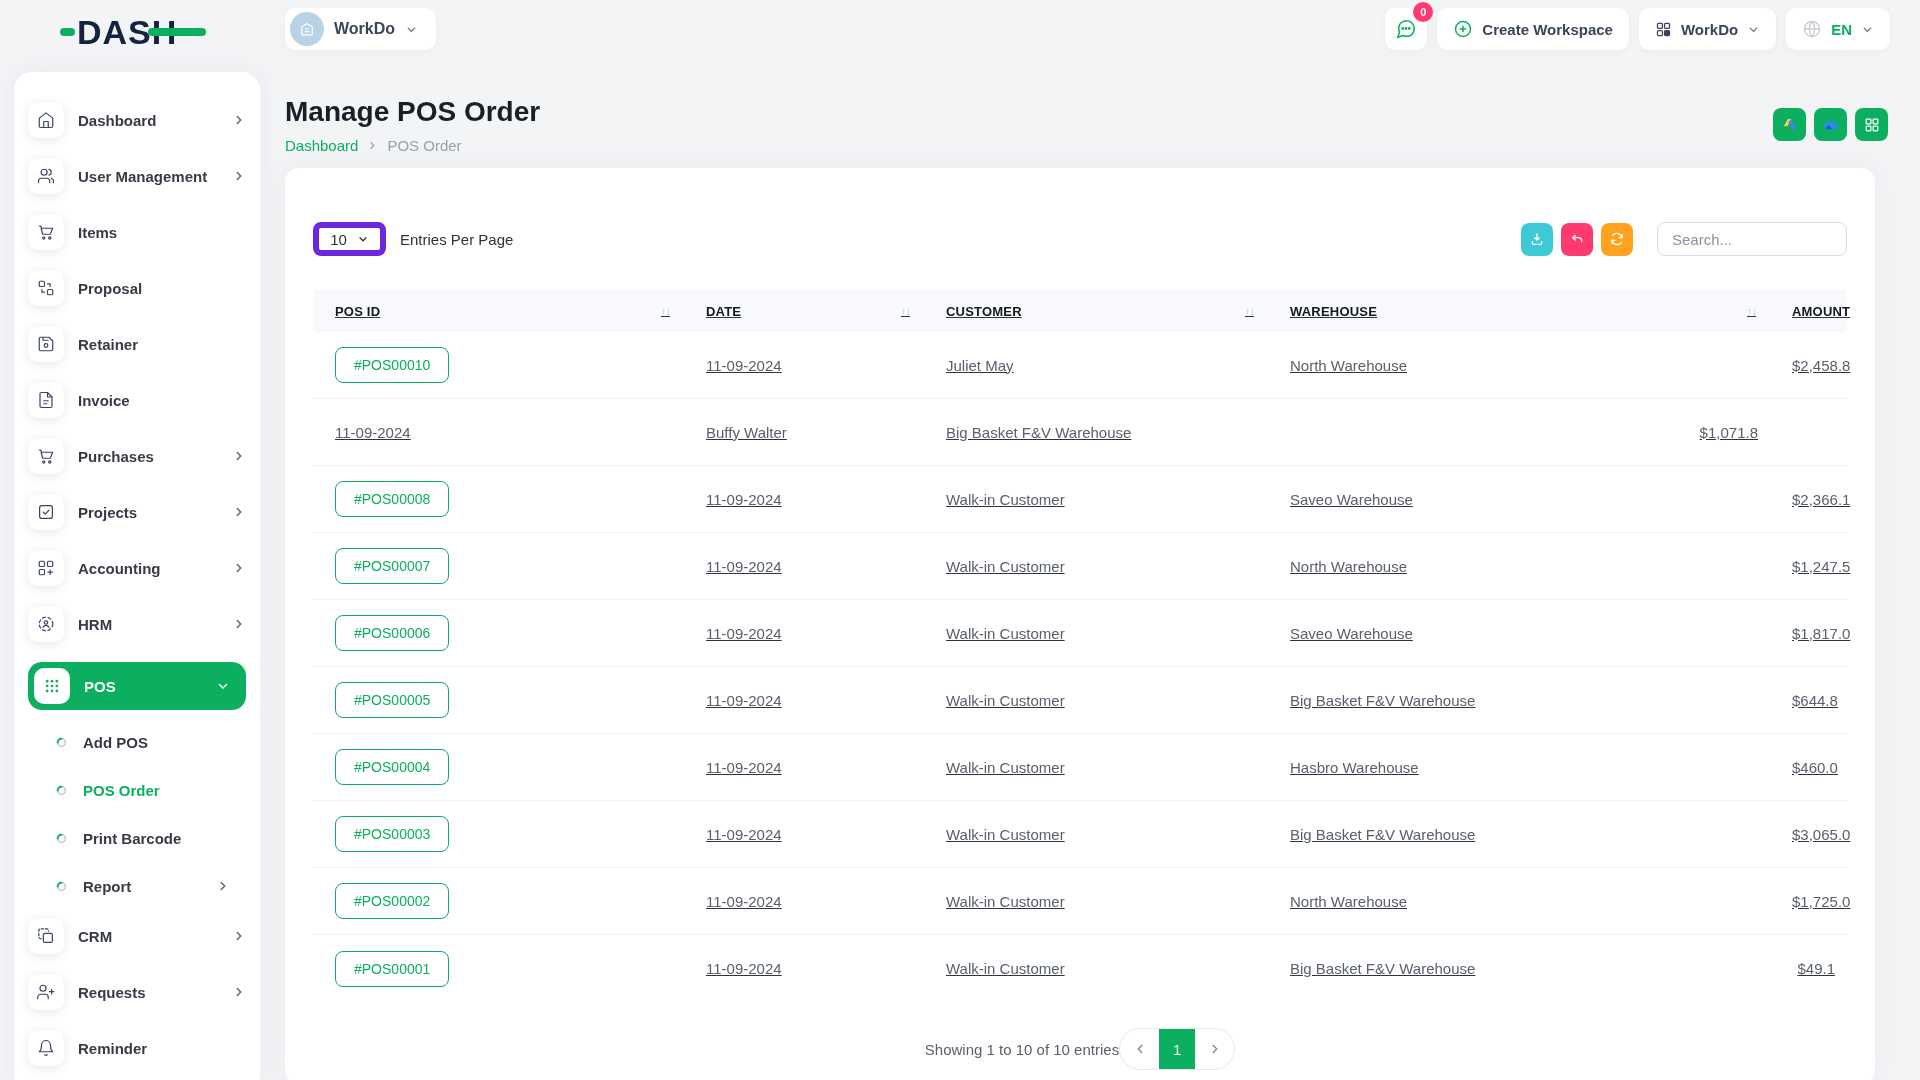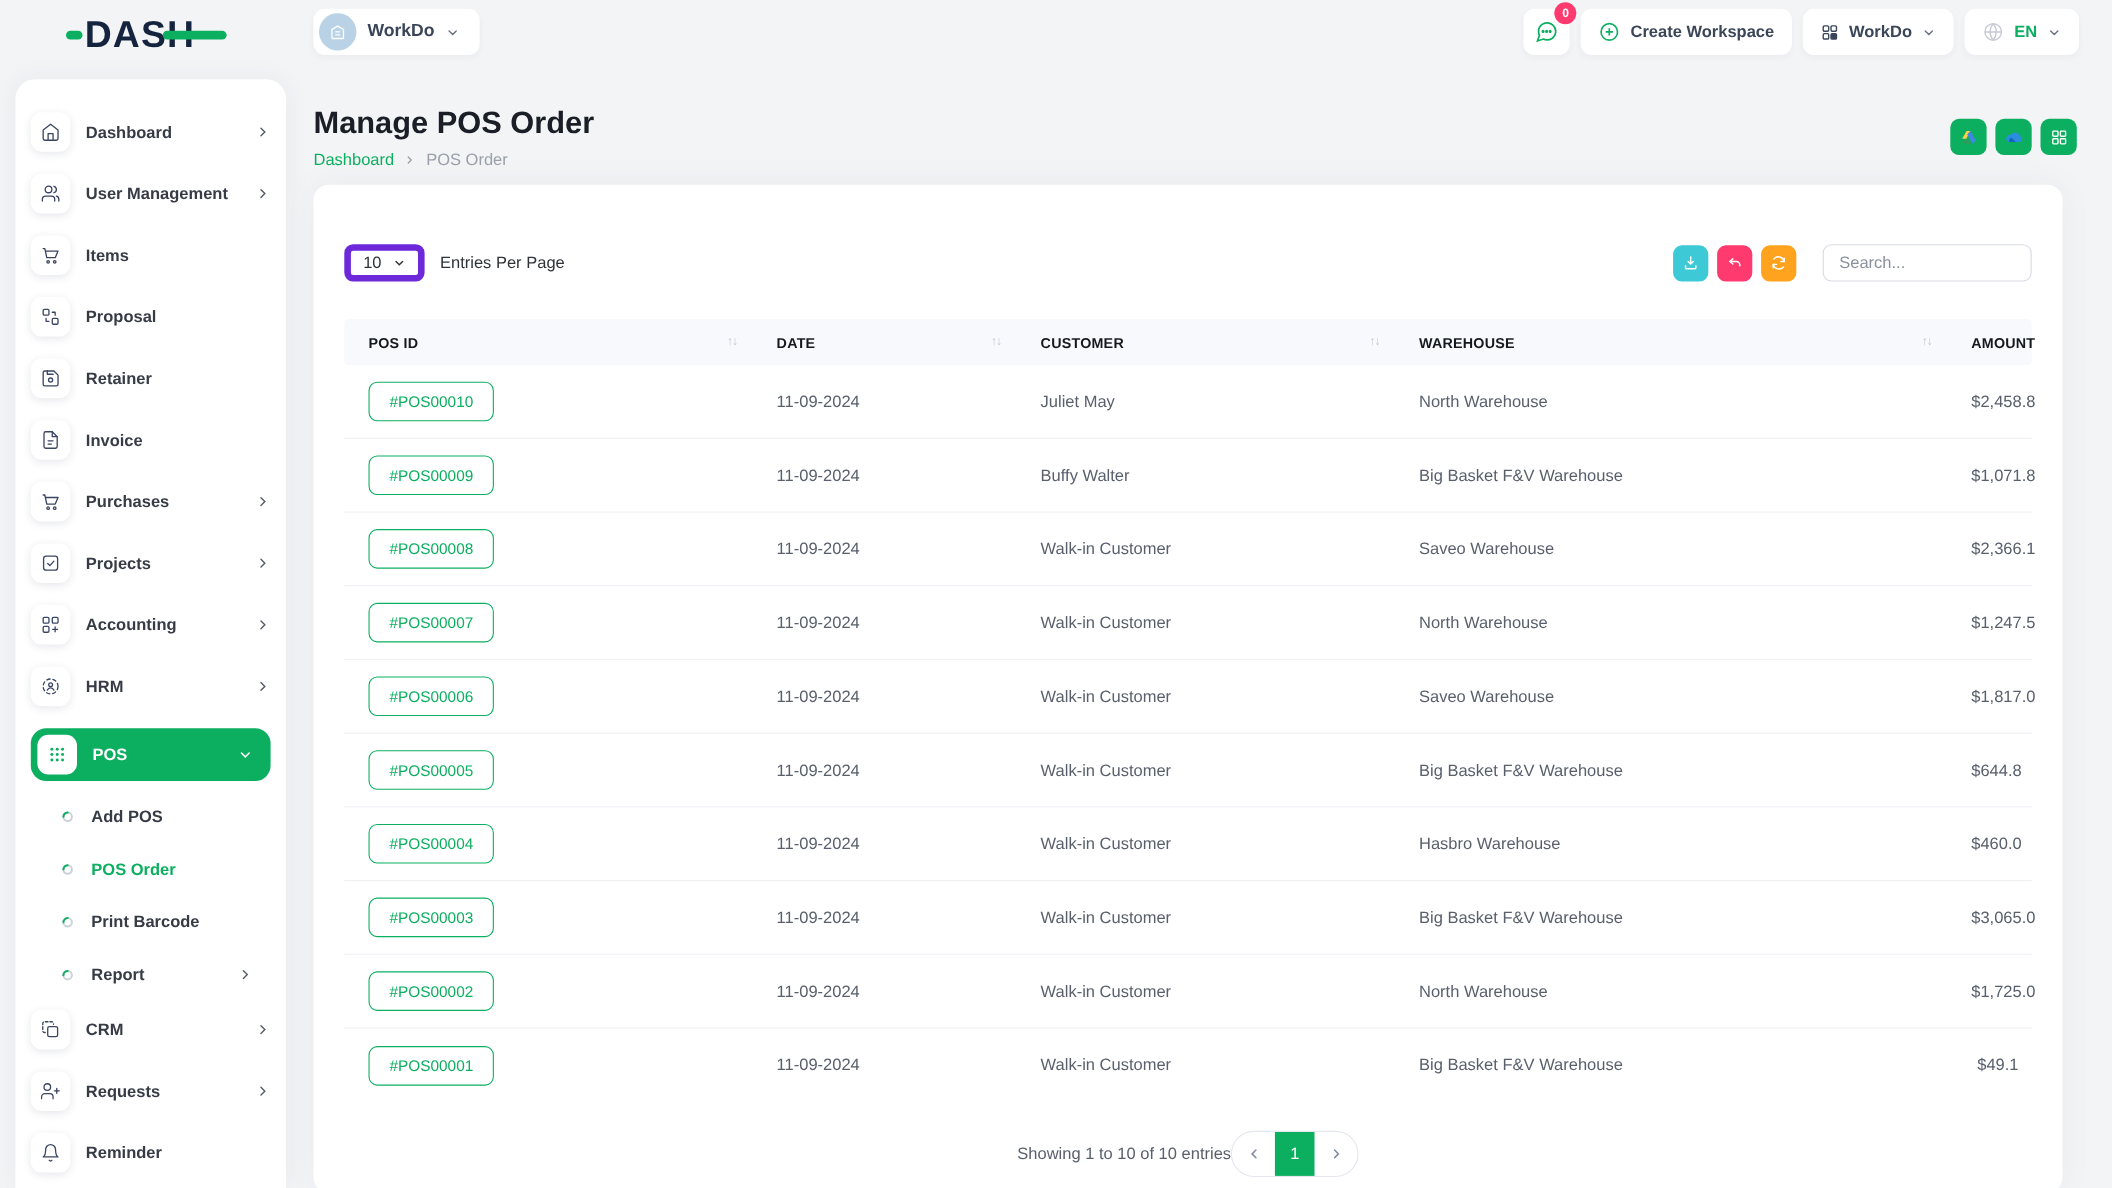--- a/index.html
+++ b/index.html
@@ -64,21 +64,21 @@
   .entries-select { width:73px; height:34px; border:6px solid #6d28d9; border-radius:8px; background:#fff;
     display:flex; align-items:center; justify-content:center; gap:10px; font-size:15px; color:#30343c; cursor:pointer; }
   .entries-label { margin-left:14px; font-size:15px; color:#2e3338; font-weight:400; }
   .toolbar-right { margin-left:auto; display:flex; align-items:center; gap:8px; }
   .act-btn { width:32px; height:33px; border-radius:8px; display:flex; align-items:center; justify-content:center; cursor:pointer; color:#fff; }
   .act-teal { background:#3EC9D6; } .act-pink { background:#FF3A6E; } .act-orange { background:#FFA21D; }
   .search-input { margin-left:16px; width:190px; height:34px; border:1px solid #d8dbe2; border-radius:8px;
     padding:0 14px; font-size:15px; color:#30343c; outline:none; background:#fff; }
   .search-input::placeholder { color:#8a909c; }
 
-  .grid-row { display:grid; grid-template-columns:371px 240px 344px 502px 1fr; align-items:center; }
+  .grid-row { display:grid; grid-template-columns:371px 240px 344px 502px 1fr; align-items:center;text-decoration:underline; }
   .thead { margin-top:34px; height:42px; background:#f8f9fc; border-radius:4px; }
   .th { display:flex; align-items:center; padding:0 14px 0 22px; font-size:13px; font-weight:700;
         color:#14181f; letter-spacing:.2px; cursor:pointer; }
   .sort { margin-left:auto; font-size:11px; letter-spacing:-1px; color:#c2c7d1; }
   .th.right { justify-content:flex-end; padding-right:12px; }
 
   .trow { height:67px; border-bottom:1px solid #eef0f4; }
   .trow:last-child { border-bottom:none; }
   .td { padding-left:22px; font-size:15px; color:#59606c; }
   .td.right { text-align:right; padding-right:12px; }
@@ -509,21 +509,20 @@
     <div id="table-body">
       <div class="grid-row trow">
         <div class="td"><span class="pos-badge">#POS00010</span></div>
         <div class="td">11-09-2024</div>
         <div class="td">Juliet May</div>
         <div class="td">North Warehouse</div>
         <div class="td right">$2,458.8</div>
       </div>
 
       <div class="grid-row trow">
-        <div class="td"><span class="pos-badge">#POS00009</span></div>
         <div class="td">11-09-2024</div>
         <div class="td">Buffy Walter</div>
         <div class="td">Big Basket F&amp;V Warehouse</div>
         <div class="td right">$1,071.8</div>
       </div>
 
       <div class="grid-row trow">
         <div class="td"><span class="pos-badge">#POS00008</span></div>
         <div class="td">11-09-2024</div>
         <div class="td">Walk-in Customer</div>

